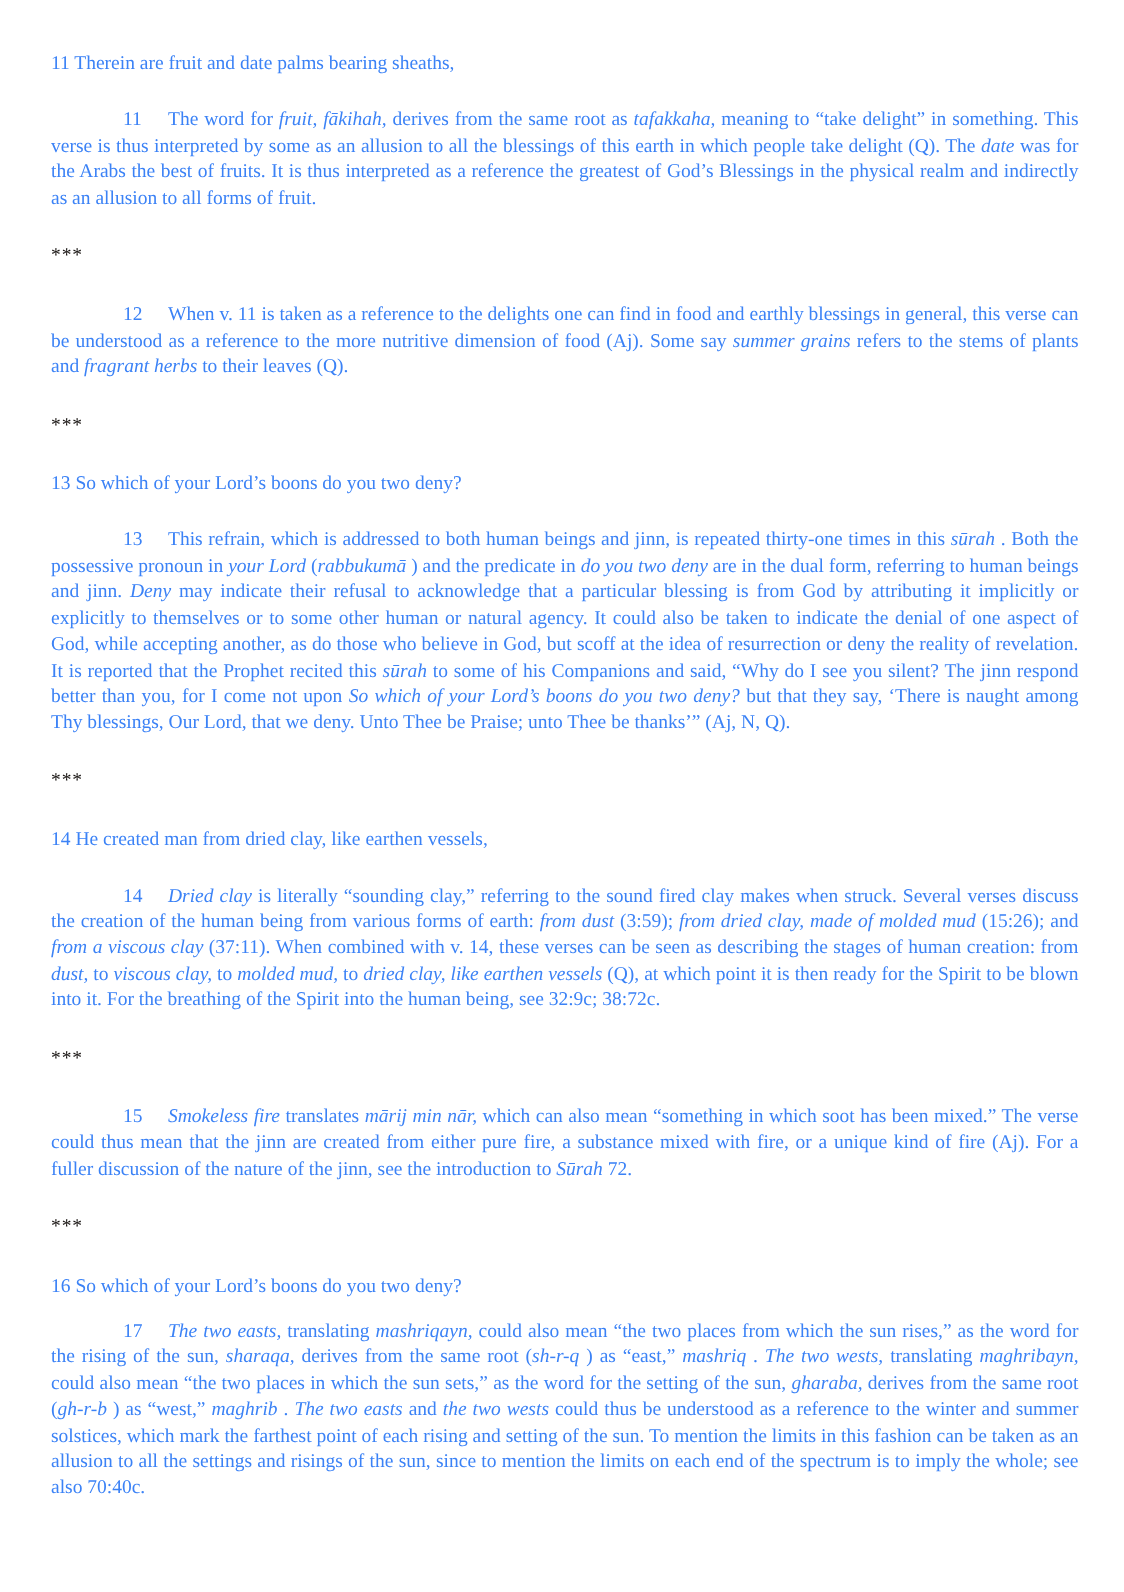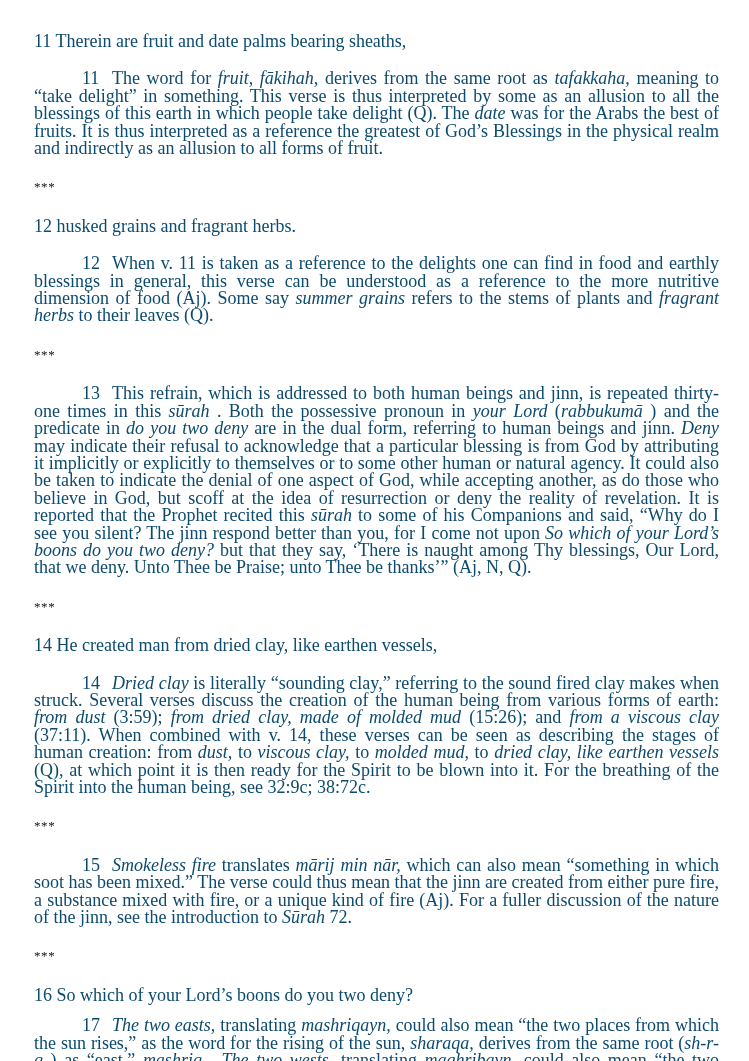--- a/index.html
+++ b/index.html
@@ -18,25 +18,25 @@
   #page {
     position: relative;
     width: 749px;
     height: 1061px;
     box-sizing: border-box;
     padding: 33px 30px 0 34px;
     background: #ffffff;
     overflow: hidden;
   }
   .block {
-    font-size: 18px;
+    font-size: 13.0px;
     line-height: 17.4px;
     text-align: left;
     margin: 0 0 14px 0;
-    color: #0c4a6e;
+    color: #3b82f6;
   }
   .verse {
     margin: 0 0 20px 0;
   }
   .verse-tight {
     margin: 0 0 13px 0;
   }
   .commentary {
     text-align: justify;
     text-justify: inter-word;
@@ -61,26 +61,26 @@
 <body>
 
 <div id="page">
 
   <p class="block verse">11 Therein are fruit and date palms bearing sheaths,</p>
 
   <p class="block commentary"><span class="num">11</span>The word for <i>fruit, fākihah,</i> derives from the same root as <i>tafakkaha,</i> meaning to “take delight” in something. This verse is thus interpreted by some as an allusion to all the blessings of this earth in which people take delight (Q). The <i>date</i> was for the Arabs the best of fruits. It is thus interpreted as a reference the greatest of God’s Blessings in the physical realm and indirectly as an allusion to all forms of fruit.</p>
 
   <p class="sep">***</p>
 
-  <p class="block verse">12 husked grains and fragrant herbs.</p>
 
   <p class="block commentary"><span class="num">12</span>When v. 11 is taken as a reference to the delights one can find in food and earthly blessings in general, this verse can be understood as a reference to the more nutritive dimension of food (Aj). Some say <i>summer grains</i> refers to the stems of plants and <i>fragrant herbs</i> to their leaves (Q).</p>
 
   <p class="sep">***</p>
 
+  <p class="block verse">13 So which of your Lord’s boons do you two deny?</p>
 
   <p class="block commentary"><span class="num">13</span>This refrain, which is addressed to both human beings and jinn, is repeated thirty-one times in this <i>sūrah</i> . Both the possessive pronoun in <i>your Lord</i> (<i>rabbukumā</i> ) and the predicate in <i>do you two deny</i> are in the dual form, referring to human beings and jinn. <i>Deny</i> may indicate their refusal to acknowledge that a particular blessing is from God by attributing it implicitly or explicitly to themselves or to some other human or natural agency. It could also be taken to indicate the denial of one aspect of God, while accepting another, as do those who believe in God, but scoff at the idea of resurrection or deny the reality of revelation. It is reported that the Prophet recited this <i>sūrah</i> to some of his Companions and said, “Why do I see you silent? The jinn respond better than you, for I come not upon <i>So which of your Lord’s boons do you two deny?</i> but that they say, ‘There is naught among Thy blessings, Our Lord, that we deny. Unto Thee be Praise; unto Thee be thanks’” (Aj, N, Q).</p>
 
   <p class="sep">***</p>
 
   <p class="block verse">14 He created man from dried clay, like earthen vessels,</p>
 
   <p class="block commentary"><span class="num">14</span><i>Dried clay</i> is literally “sounding clay,” referring to the sound fired clay makes when struck. Several verses discuss the creation of the human being from various forms of earth: <i>from dust</i> (3:59); <i>from dried clay, made of molded mud</i> (15:26); and <i>from a viscous clay</i> (37:11). When combined with v. 14, these verses can be seen as describing the stages of human creation: from <i>dust,</i> to <i>viscous clay,</i> to <i>molded mud,</i> to <i>dried clay, like earthen vessels</i> (Q), at which point it is then ready for the Spirit to be blown into it. For the breathing of the Spirit into the human being, see 32:9c; 38:72c.</p>
 
   <p class="sep">***</p>

